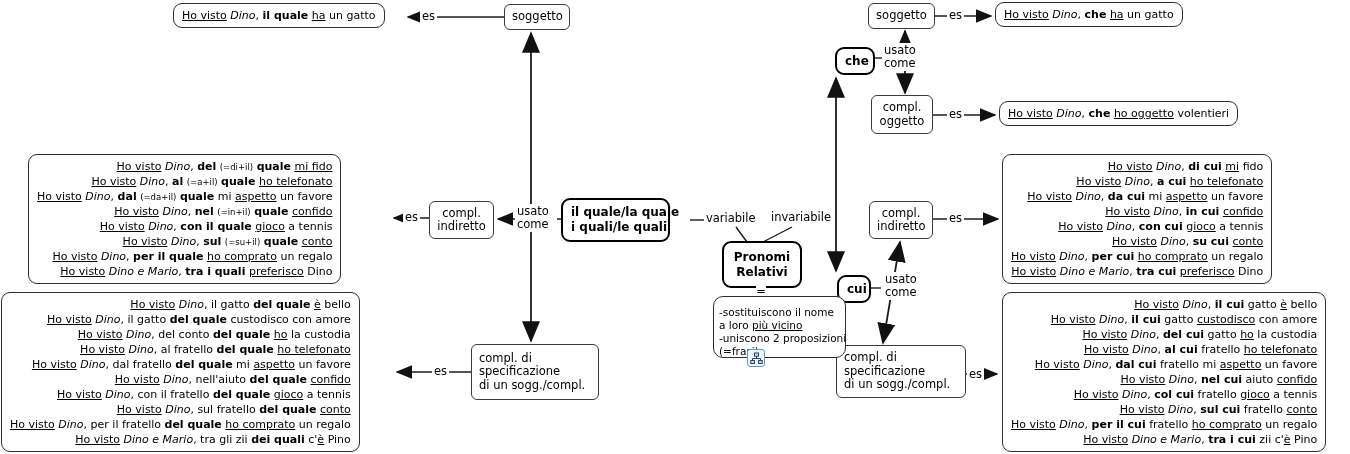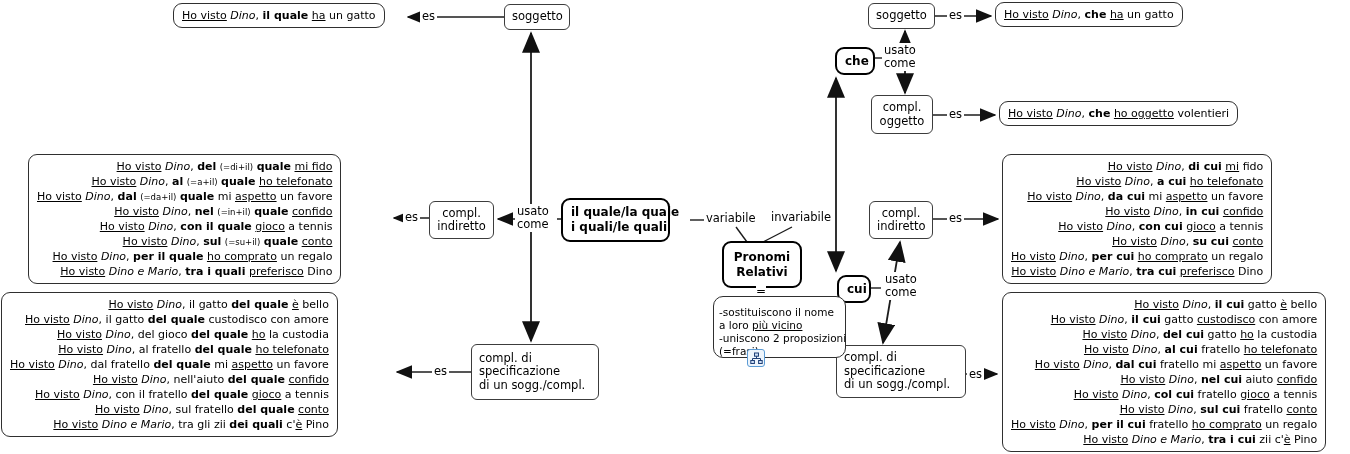--- a/index.html
+++ b/index.html
@@ -71,26 +71,27 @@
       <div class="line"><span class="u">Ho visto</span><span> </span><span class="i">Dino</span><span>, </span><span class="b">dal</span><span> </span><span class="sm">(=da+il)</span><span> </span><span class="b">quale</span><span> mi </span><span class="u">aspetto</span><span> un favore</span></div>
       <div class="line"><span class="u">Ho visto</span><span> </span><span class="i">Dino</span><span>, </span><span class="b">nel</span><span> </span><span class="sm">(=in+il)</span><span> </span><span class="b">quale</span><span> </span><span class="u">confido</span></div>
       <div class="line"><span class="u">Ho visto</span><span> </span><span class="i">Dino</span><span>, </span><span class="b">con il quale</span><span> </span><span class="u">gioco</span><span> a tennis</span></div>
       <div class="line"><span class="u">Ho visto</span><span> </span><span class="i">Dino</span><span>, </span><span class="b">sul</span><span> </span><span class="sm">(=su+il)</span><span> </span><span class="b">quale</span><span> </span><span class="u">conto</span></div>
       <div class="line"><span class="u">Ho visto</span><span> </span><span class="i">Dino</span><span>, </span><span class="b">per il quale</span><span> </span><span class="u">ho comprato</span><span> un regalo</span></div>
       <div class="line"><span class="u">Ho visto</span><span> </span><span class="i">Dino e Mario</span><span>, </span><span class="b">tra i quali</span><span> </span><span class="u">preferisco</span><span> Dino</span></div>
     </div>
   <div class="ex" style="left:1px;top:292px;">
       <div class="line"><span class="u">Ho visto</span><span> </span><span class="i">Dino</span><span>, il gatto </span><span class="b">del quale</span><span> </span><span class="u">è</span><span> bello</span></div>
       <div class="line"><span class="u">Ho visto</span><span> </span><span class="i">Dino</span><span>, il gatto </span><span class="b">del quale</span><span> custodisco con amore</span></div>
-      <div class="line"><span class="u">Ho visto</span><span> </span><span class="i">Dino</span><span>, del gioco </span><span class="b">del quale</span><span> </span><span class="u">ho</span><span> la custodia</span></div>
+      <div class="line"><span class="u">Ho visto</span><span> </span><span class="i">Dino</span><span>, del conto </span><span class="b">del quale</span><span> </span><span class="u">ho</span><span> la custodia</span></div>
       <div class="line"><span class="u">Ho visto</span><span> </span><span class="i">Dino</span><span>, al fratello </span><span class="b">del quale</span><span> </span><span class="u">ho telefonato</span></div>
       <div class="line"><span class="u">Ho visto</span><span> </span><span class="i">Dino</span><span>, dal fratello </span><span class="b">del quale</span><span> mi </span><span class="u">aspetto</span><span> un favore</span></div>
       <div class="line"><span class="u">Ho visto</span><span> </span><span class="i">Dino</span><span>, nell'aiuto </span><span class="b">del quale</span><span> </span><span class="u">confido</span></div>
       <div class="line"><span class="u">Ho visto</span><span> </span><span class="i">Dino</span><span>, con il fratello </span><span class="b">del quale</span><span> </span><span class="u">gioco</span><span> a tennis</span></div>
       <div class="line"><span class="u">Ho visto</span><span> </span><span class="i">Dino</span><span>, sul fratello </span><span class="b">del quale</span><span> </span><span class="u">conto</span></div>
+      <div class="line"><span class="u">Ho visto</span><span> </span><span class="i">Dino</span><span>, per il fratello </span><span class="b">del quale</span><span> </span><span class="u">ho comprato</span><span> un regalo</span></div>
       <div class="line"><span class="u">Ho visto</span><span> </span><span class="i">Dino e Mario</span><span>, tra gli zii </span><span class="b">dei quali</span><span> c'</span><span class="u">è</span><span> Pino</span></div>
     </div>
   <div class="ex" style="left:995px;top:2px;">
       <div class="line"><span class="u">Ho visto</span><span> </span><span class="i">Dino</span><span>, </span><span class="b">che</span><span> </span><span class="u">ha</span><span> un gatto</span></div>
     </div>
   <div class="ex" style="left:999px;top:101px;">
       <div class="line"><span class="u">Ho visto</span><span> </span><span class="i">Dino</span><span>, </span><span class="b">che</span><span> </span><span class="u">ho oggetto</span><span> volentieri</span></div>
     </div>
   <div class="ex" style="left:1002px;top:154px;">
       <div class="line"><span class="u">Ho visto</span><span> </span><span class="i">Dino</span><span>, </span><span class="b">di cui</span><span> </span><span class="u">mi</span><span> fido</span></div>

